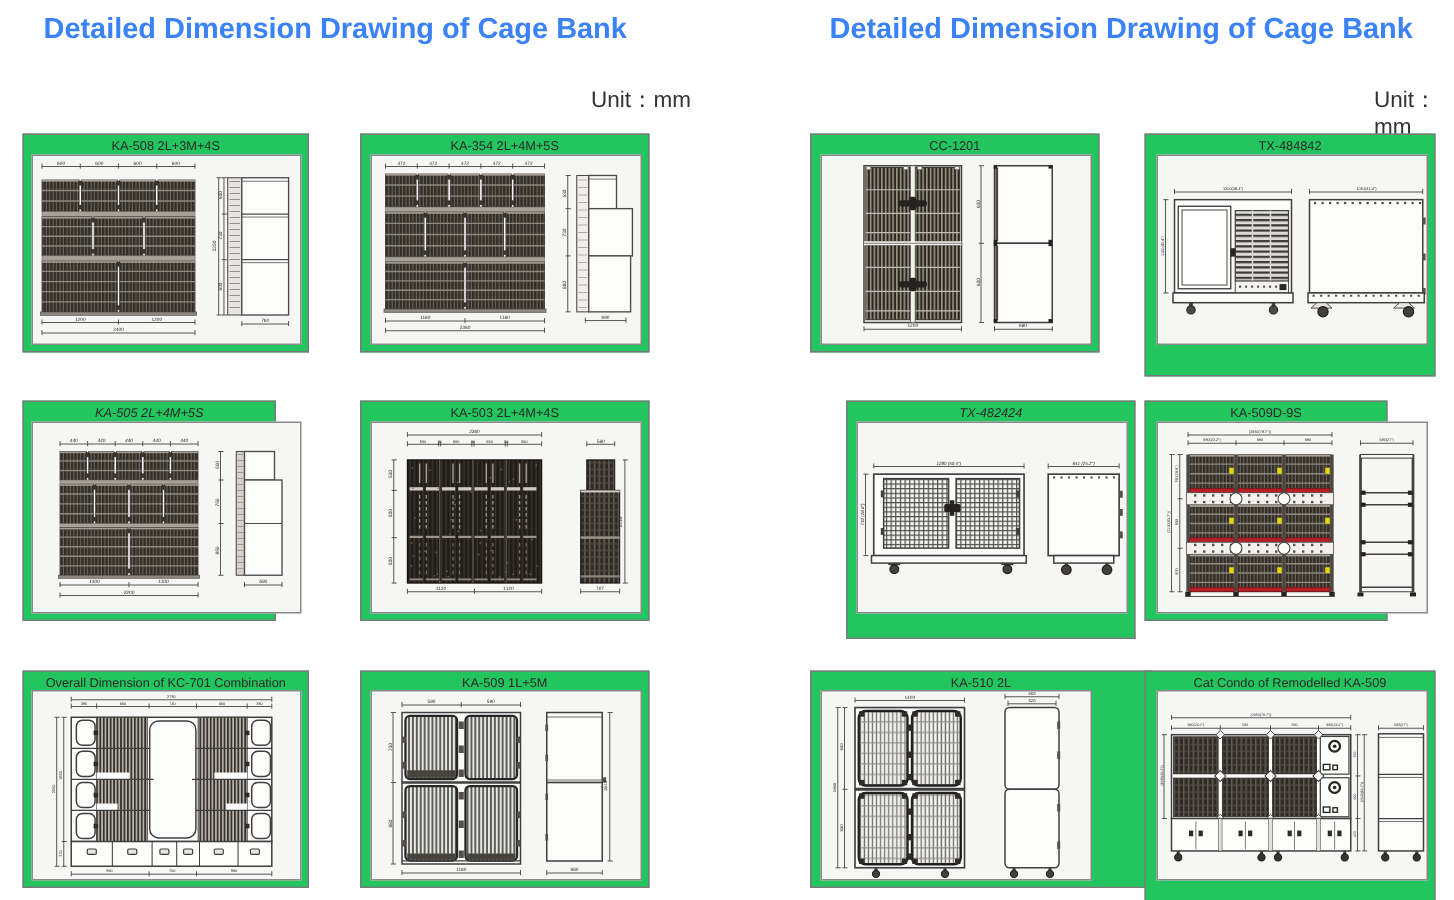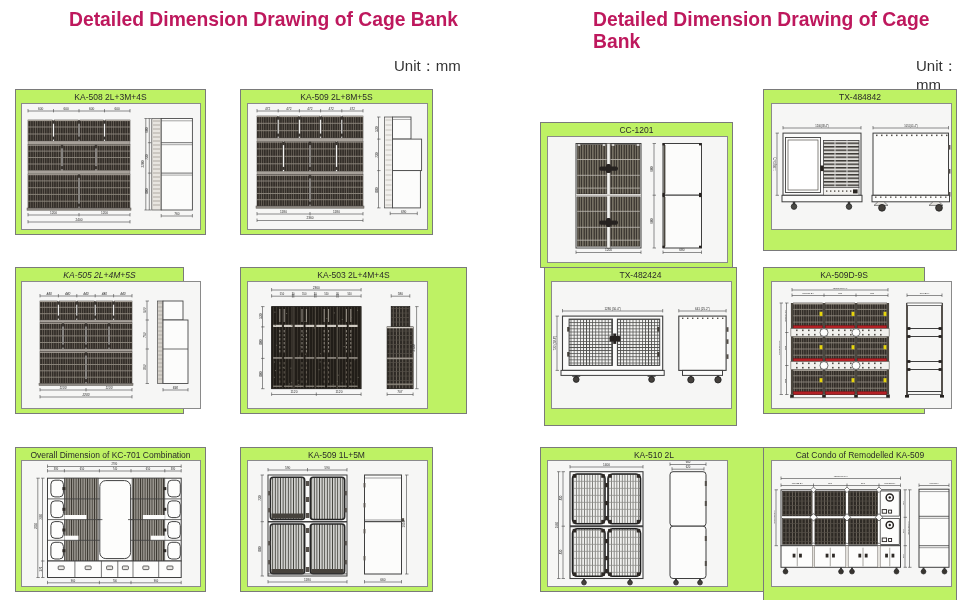--- a/index.html
+++ b/index.html
@@ -1,18 +1,18 @@
 <!DOCTYPE html>
 <html><head><meta charset="utf-8">
 <style>
 html,body{margin:0;padding:0;}
 body{width:969px;height:600px;position:relative;background:#fff;font-family:"Liberation Sans",sans-serif;overflow:hidden;}
-.title{position:absolute;font-weight:bold;font-size:19.3px;color:#be185d;margin-left:40px;}
+.title{position:absolute;font-weight:bold;font-size:19.3px;color:#3b82f6;}
 .unit{position:absolute;font-size:15px;color:#333;}
-.box{position:absolute;background:#bef264;border:1px solid #7a7a7a;box-sizing:border-box;}
+.box{position:absolute;background:#22c55e;border:1px solid #7a7a7a;box-sizing:border-box;}
 .bt{position:absolute;top:2px;left:0;right:0;text-align:center;font-size:8.5px;color:#2a2a2a;}
 .inner{position:absolute;border:1px solid #8a8a8a;background:#f6f6f5;box-sizing:border-box;}
 svg{position:absolute;left:0;top:0;display:block;}
 svg text{font-family:"Liberation Sans",sans-serif;}
 </style></head>
 <body>
 <svg width="0" height="0" style="position:absolute">
 <defs>
 <pattern id="pc" width="2.3" height="9" patternUnits="userSpaceOnUse">
 <rect width="2.3" height="9" fill="#322d28"></rect>
@@ -183,21 +183,21 @@
         <line x1="139.2" y1="71.1" x2="170.4" y2="71.1" stroke="#4a4a4a" stroke-width="0.5"></line>
         <line x1="139.2" y1="16.8" x2="170.4" y2="16.8" stroke="#4a4a4a" stroke-width="0.5"></line>
         <line x1="139.2" y1="112" x2="170.4" y2="112" stroke="#444" stroke-width="0.6"></line>
         <line x1="139.2" y1="110" x2="139.2" y2="113.4" stroke="#444" stroke-width="0.6"></line>
         <line x1="170.4" y1="110" x2="170.4" y2="113.4" stroke="#444" stroke-width="0.6"></line>
         <text x="154.8" y="110.8" font-size="3.2" fill="#2a2a2a" text-anchor="middle">760</text>
       </svg>
 </div>
   </div>
 <div class="box" style="left:240px;top:89px;width:193px;height:146px;">
-<div class="bt">KA-509 2L+8M+5S</div>
+<div class="bt">KA-354 2L+4M+5S</div>
 <div class="inner" style="left:6px;top:13px;width:181px;height:127px;">
 <svg width="179" height="125" viewBox="0 0 179 125">
         <line x1="9" y1="7" x2="115" y2="7" stroke="#444" stroke-width="0.6"></line>
         <line x1="9.0" y1="5" x2="9.0" y2="8.4" stroke="#444" stroke-width="0.6"></line>
         <line x1="30.2" y1="5" x2="30.2" y2="8.4" stroke="#444" stroke-width="0.6"></line>
         <line x1="51.4" y1="5" x2="51.4" y2="8.4" stroke="#444" stroke-width="0.6"></line>
         <line x1="72.6" y1="5" x2="72.6" y2="8.4" stroke="#444" stroke-width="0.6"></line>
         <line x1="93.8" y1="5" x2="93.8" y2="8.4" stroke="#444" stroke-width="0.6"></line>
         <line x1="115.0" y1="5" x2="115.0" y2="8.4" stroke="#444" stroke-width="0.6"></line>
         <text x="19.6" y="5.8" font-size="3.2" fill="#2a2a2a" text-anchor="middle">472</text>
@@ -453,21 +453,21 @@
         <rect x="141" y="19" width="20" height="19" fill="#fcfcfb" stroke="#4a4a4a" stroke-width="0.9"></rect>
         <rect x="141" y="38" width="25" height="63.5" fill="#fcfcfb" stroke="#4a4a4a" stroke-width="0.9"></rect>
         <line x1="141" y1="67" x2="166" y2="67" stroke="#4a4a4a" stroke-width="0.8"></line>
         <line x1="141" y1="108" x2="166" y2="108" stroke="#444" stroke-width="0.6"></line>
         <line x1="141" y1="106" x2="141" y2="109.4" stroke="#444" stroke-width="0.6"></line>
         <line x1="166" y1="106" x2="166" y2="109.4" stroke="#444" stroke-width="0.6"></line>
         <text x="153.5" y="106.8" font-size="3.2" fill="#2a2a2a" text-anchor="middle">690</text>
       </svg>
 </div>
   </div>
-<div class="box" style="left:240px;top:267px;width:227px;height:147px;">
+<div class="box" style="left:240px;top:267px;width:193px;height:147px;">
 <div class="bt">KA-503 2L+4M+4S</div>
 <div class="inner" style="left:6px;top:13px;width:181px;height:128px;">
 <svg width="179" height="126" viewBox="0 0 179 126">
         <line x1="23.6" y1="8" x2="113.1" y2="8" stroke="#444" stroke-width="0.6"></line>
         <line x1="23.6" y1="6" x2="23.6" y2="9.4" stroke="#444" stroke-width="0.6"></line>
         <line x1="113.1" y1="6" x2="113.1" y2="9.4" stroke="#444" stroke-width="0.6"></line>
         <text x="68.3" y="6.8" font-size="3.2" fill="#2a2a2a" text-anchor="middle">2360</text>
         <line x1="23.6" y1="14.2" x2="113.1" y2="14.2" stroke="#444" stroke-width="0.6"></line>
         <line x1="23.6" y1="12.2" x2="23.6" y2="15.6" stroke="#444" stroke-width="0.6"></line>
         <line x1="44.4" y1="12.2" x2="44.4" y2="15.6" stroke="#444" stroke-width="0.6"></line>
@@ -749,21 +749,21 @@
         <line x1="157.1" y1="14" x2="160.5" y2="14" stroke="#444" stroke-width="0.6"></line>
         <line x1="157.1" y1="113" x2="160.5" y2="113" stroke="#444" stroke-width="0.6"></line>
         <text x="156.7" y="63" font-size="3.2" fill="#2a2a2a" text-anchor="middle" transform="rotate(-90 156.7 63)">1610</text>
         <line x1="116.5" y1="121" x2="153.5" y2="121" stroke="#444" stroke-width="0.6"></line>
         <line x1="116.5" y1="119" x2="116.5" y2="122.4" stroke="#444" stroke-width="0.6"></line>
         <line x1="153.5" y1="119" x2="153.5" y2="122.4" stroke="#444" stroke-width="0.6"></line>
         <text x="135" y="119.8" font-size="3.2" fill="#2a2a2a" text-anchor="middle">660</text>
       </svg>
 </div>
   </div>
-<div class="box" style="left:540px;top:89px;width:193px;height:146px;margin-top:33px;">
+<div class="box" style="left:540px;top:89px;width:193px;height:146px;">
 <div class="bt">CC-1201</div>
 <div class="inner" style="left:6px;top:13px;width:181px;height:127px;">
 <svg width="179" height="125" viewBox="0 0 179 125">
         <rect x="28" y="6.5" width="65" height="104.5" fill="#fdfdfc" stroke="#3f3f3f" stroke-width="1"></rect>
         <rect x="29.2" y="7.7" width="29.7" height="49.3" fill="url(#pcc)" stroke="#2e2a25" stroke-width="0.6"></rect>
         <line x1="29.2" y1="22.5" x2="58.9" y2="22.5" stroke="#c2beb6" stroke-width="0.8"></line>
         <line x1="29.2" y1="38.3" x2="58.9" y2="38.3" stroke="#c2beb6" stroke-width="0.8"></line>
         <line x1="29.2" y1="51.1" x2="58.9" y2="51.1" stroke="#c2beb6" stroke-width="0.8"></line>
         <rect x="29.2" y="59.400000000000006" width="29.7" height="49.8" fill="url(#pcc)" stroke="#2e2a25" stroke-width="0.6"></rect>
         <line x1="29.2" y1="74.3" x2="58.9" y2="74.3" stroke="#c2beb6" stroke-width="0.8"></line>
@@ -890,21 +890,21 @@
         <rect x="163" y="92.5" width="1.5" height="1.3" fill="#55504b"></rect>
         <rect x="168" y="92.5" width="1.5" height="1.3" fill="#55504b"></rect>
         <rect x="173" y="92.5" width="1.5" height="1.3" fill="#55504b"></rect>
         <path d="M106 97.8 L112 97.8 L116 101.4 L102 101.4 Z" fill="#e8e6e2" stroke="#3f3f3f" stroke-width="0.6"></path>
         <path d="M161 97.8 L167 97.8 L171 101.4 L157 101.4 Z" fill="#e8e6e2" stroke="#3f3f3f" stroke-width="0.6"></path>
         <circle cx="110" cy="103.8" r="3.4" fill="#44403c" stroke="#1e1e1e" stroke-width="0.8"></circle>
         <circle cx="167" cy="103.8" r="3.4" fill="#44403c" stroke="#1e1e1e" stroke-width="0.8"></circle>
       </svg>
 </div>
   </div>
-<div class="box" style="left:544px;top:267px;width:193px;height:159px;">
+<div class="box" style="left:564px;top:267px;width:193px;height:159px;font-style:italic;">
 <div class="bt">TX-482424</div>
 <div class="inner" style="left:6px;top:13px;width:181px;height:128px;">
 <svg width="179" height="126" viewBox="0 0 179 126">
         <line x1="10.5" y1="29" x2="110.7" y2="29" stroke="#444" stroke-width="0.6"></line>
         <line x1="10.5" y1="27" x2="10.5" y2="30.4" stroke="#444" stroke-width="0.6"></line>
         <line x1="110.7" y1="27" x2="110.7" y2="30.4" stroke="#444" stroke-width="0.6"></line>
         <text x="60.6" y="27.8" font-size="3.0" fill="#2a2a2a" text-anchor="middle">1280 (50.4″)</text>
         <line x1="5" y1="34.1" x2="5" y2="88.4" stroke="#444" stroke-width="0.6"></line>
         <line x1="3.6" y1="34.1" x2="7" y2="34.1" stroke="#444" stroke-width="0.6"></line>
         <line x1="3.6" y1="88.4" x2="7" y2="88.4" stroke="#444" stroke-width="0.6"></line>

